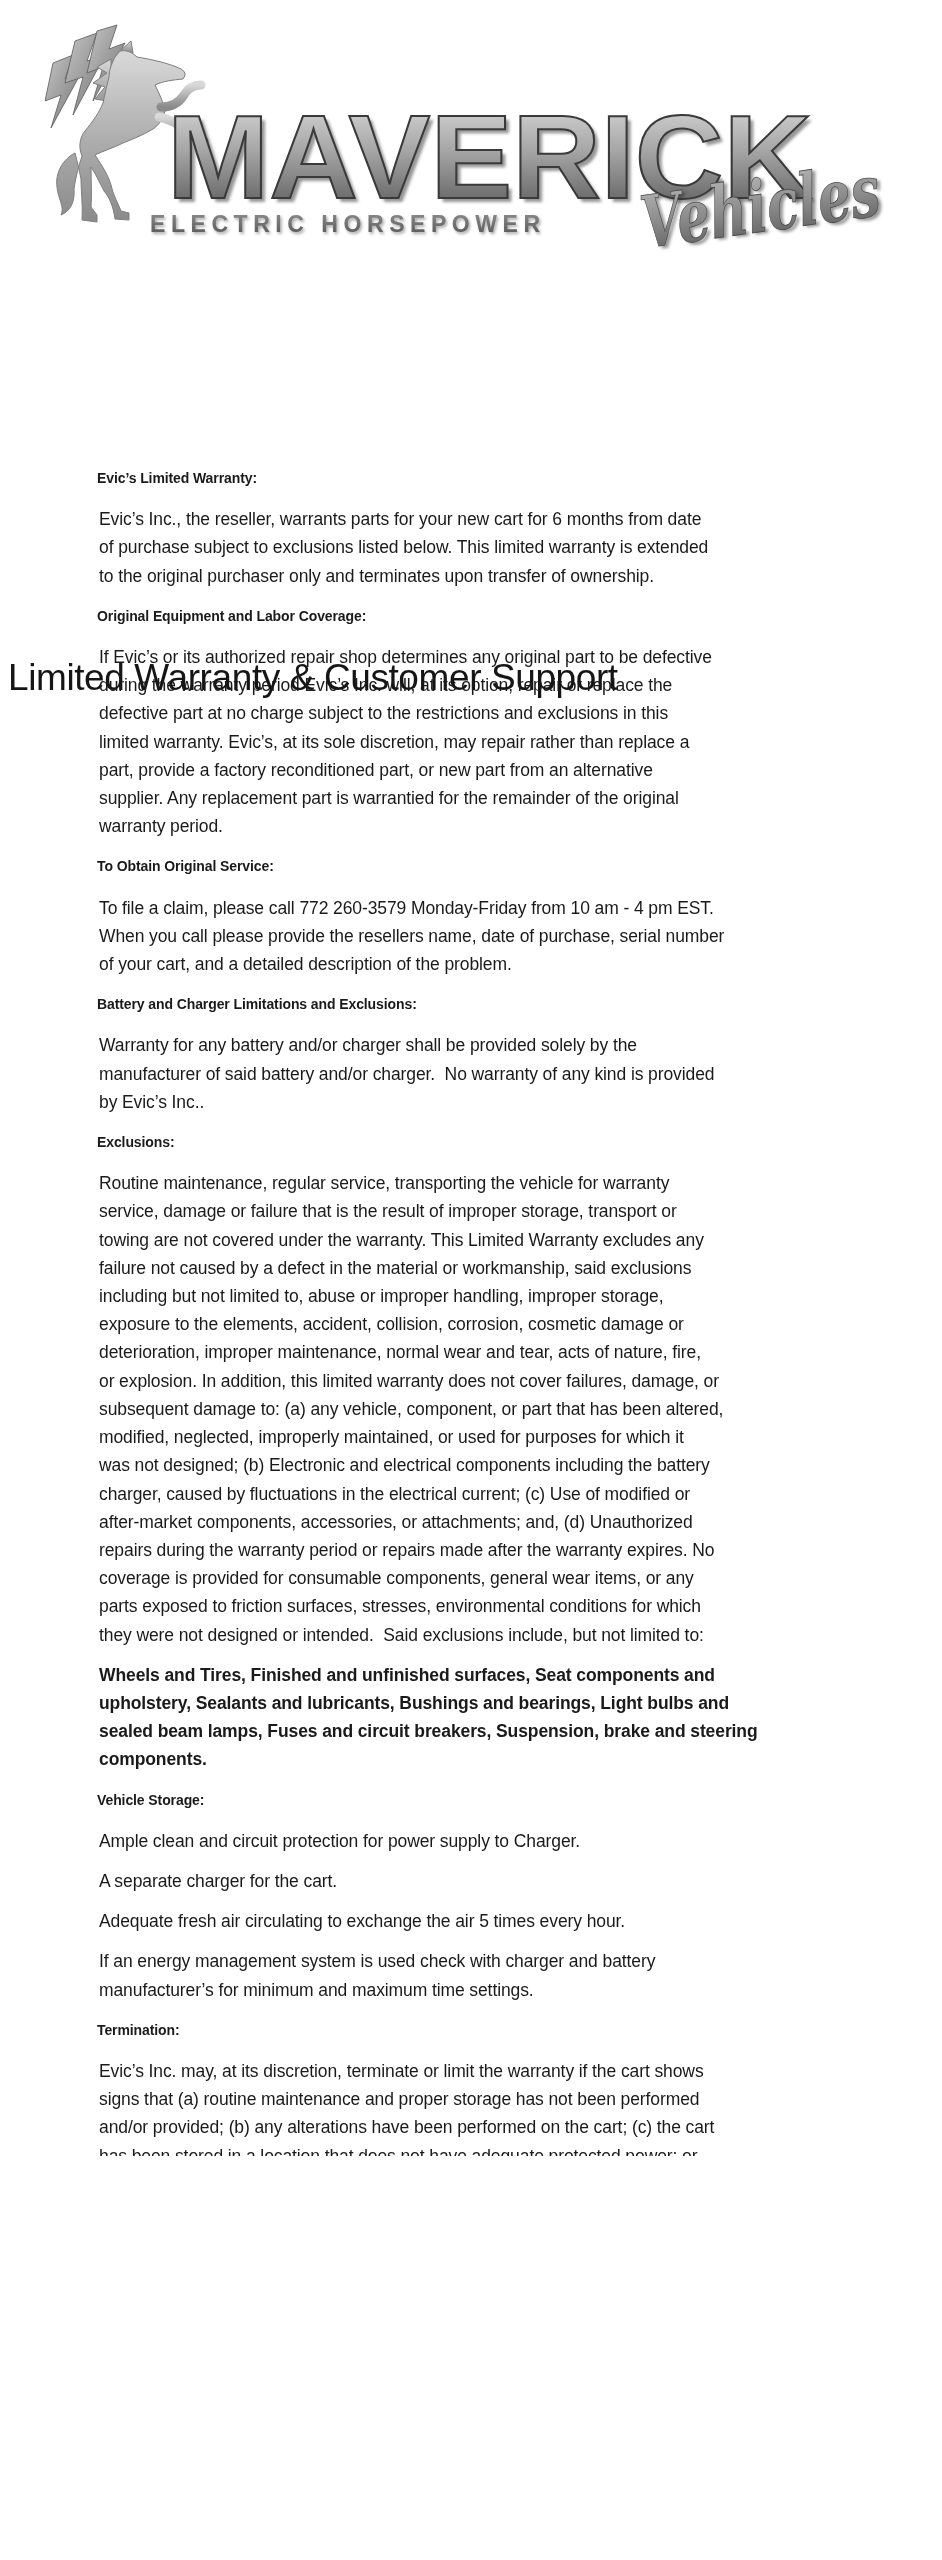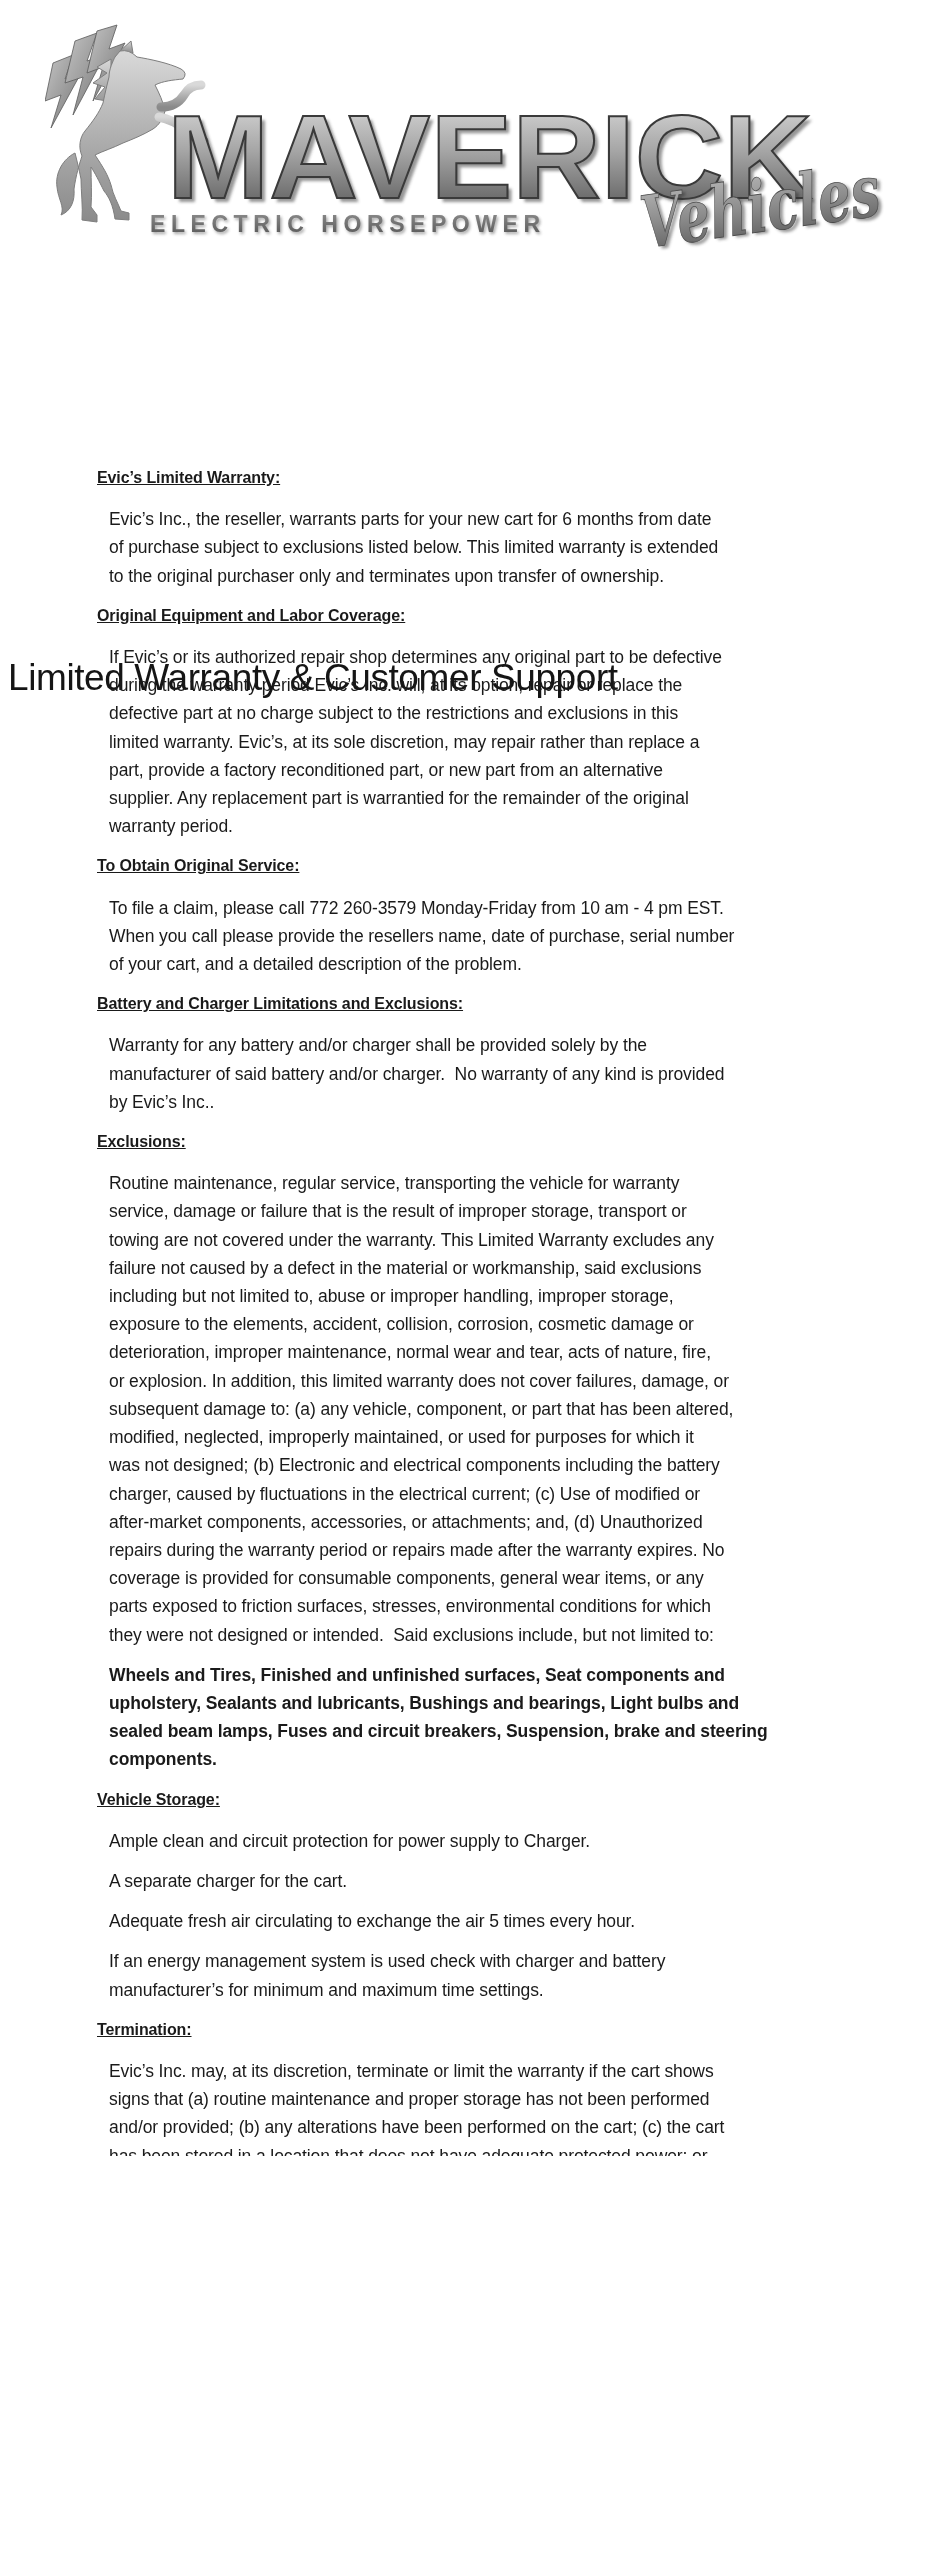--- a/index.html
+++ b/index.html
@@ -25,26 +25,25 @@
     font-size:37px;line-height:45px;font-weight:400;
     letter-spacing:-0.4px;color:#151515;
   }
   .doc-title-inner{position:relative;top:325px;}
   
   .content{
     position:absolute;left:97px;top:464px;width:800px;
     font-size:17.5px;line-height:28.2px;letter-spacing:-0.1px;
   }
   .content h2{
-    font-size:16px;line-height:28.2px;font-weight:700;
-    text-decoration:underline;
+    font-size:14px;line-height:28.2px;font-weight:700;
     margin:0 0 13px 0;
   }
   .content p{
-    margin:0 0 12px 12px;
+    margin:0 0 12px 2px;
     white-space:pre-wrap;
   }
   .content p.bold{font-weight:700;}
 </style>
 </head>
 <body>
 
 <div class="page">
 
   <div class="logo-wrap">

